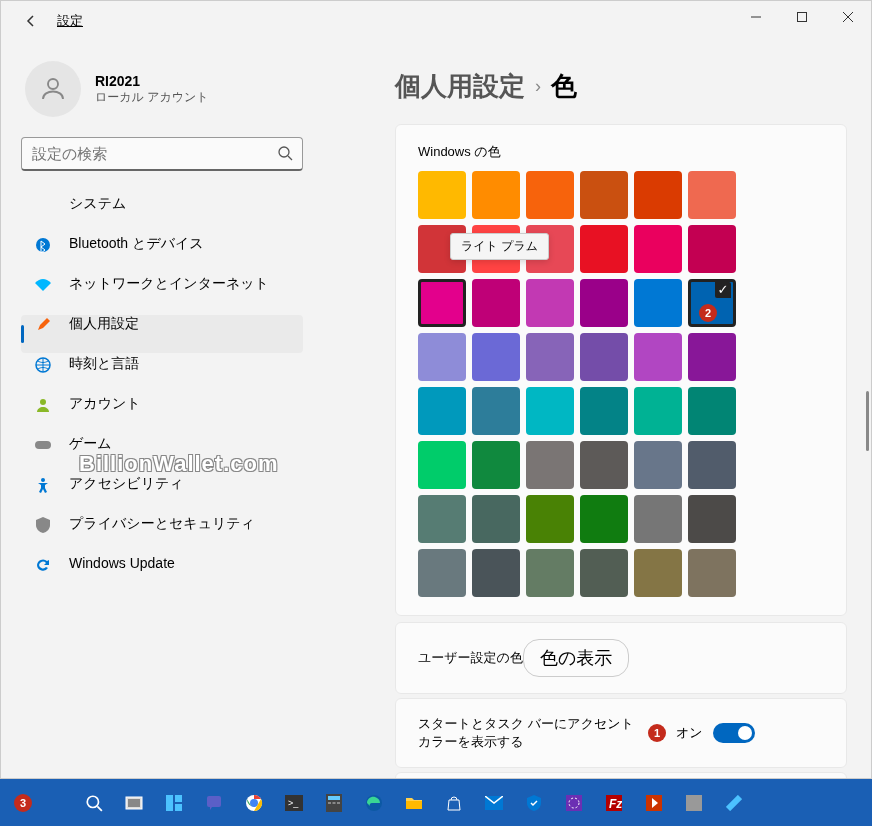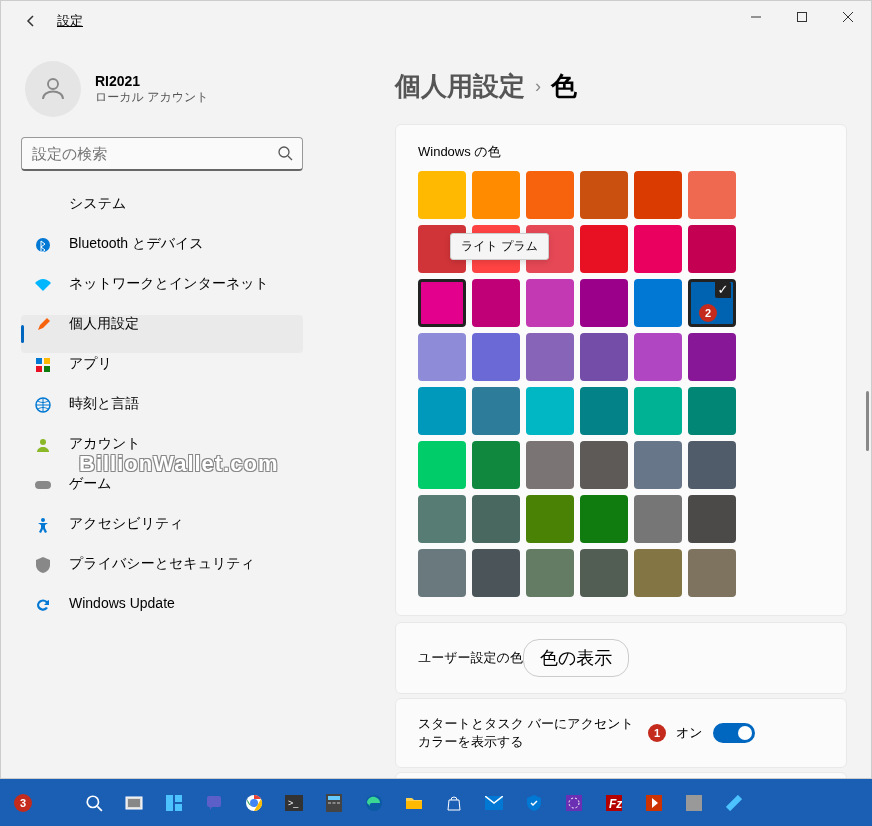--- a/index.html
+++ b/index.html
@@ -155,31 +155,20 @@
             </span>
             <span>ネットワークとインターネット</span>
           </li>
         <li class="active">
             <span class="nav-icon personalize">
               <svg width="16" height="16" viewBox="0 0 16 16">
                 <path d="M3 13l2-5 7-7 3 3-7 7-5 2z" fill="#f7630c"></path>
               </svg>
             </span>
             <span>個人用設定</span>
-          </li>
-        <li>
-            <span class="nav-icon apps">
-              <svg width="16" height="16" viewBox="0 0 16 16">
-                <rect x="1" y="1" width="6" height="6" fill="#0078d4"></rect>
-                <rect x="9" y="1" width="6" height="6" fill="#ffb900"></rect>
-                <rect x="1" y="9" width="6" height="6" fill="#e81123"></rect>
-                <rect x="9" y="9" width="6" height="6" fill="#107c10"></rect>
-              </svg>
-            </span>
-            <span>アプリ</span>
           </li>
         <li>
             <span class="nav-icon time">
               <svg width="16" height="16" viewBox="0 0 16 16">
                 <circle cx="8" cy="8" r="7" fill="none" stroke="#0078d4" stroke-width="1.5"></circle>
                 <path d="M8 1v14M1 8h14M3 4c3 2 7 2 10 0M3 12c3-2 7-2 10 0" stroke="#0078d4" fill="none"></path>
               </svg>
             </span>
             <span>時刻と言語</span>
           </li>

